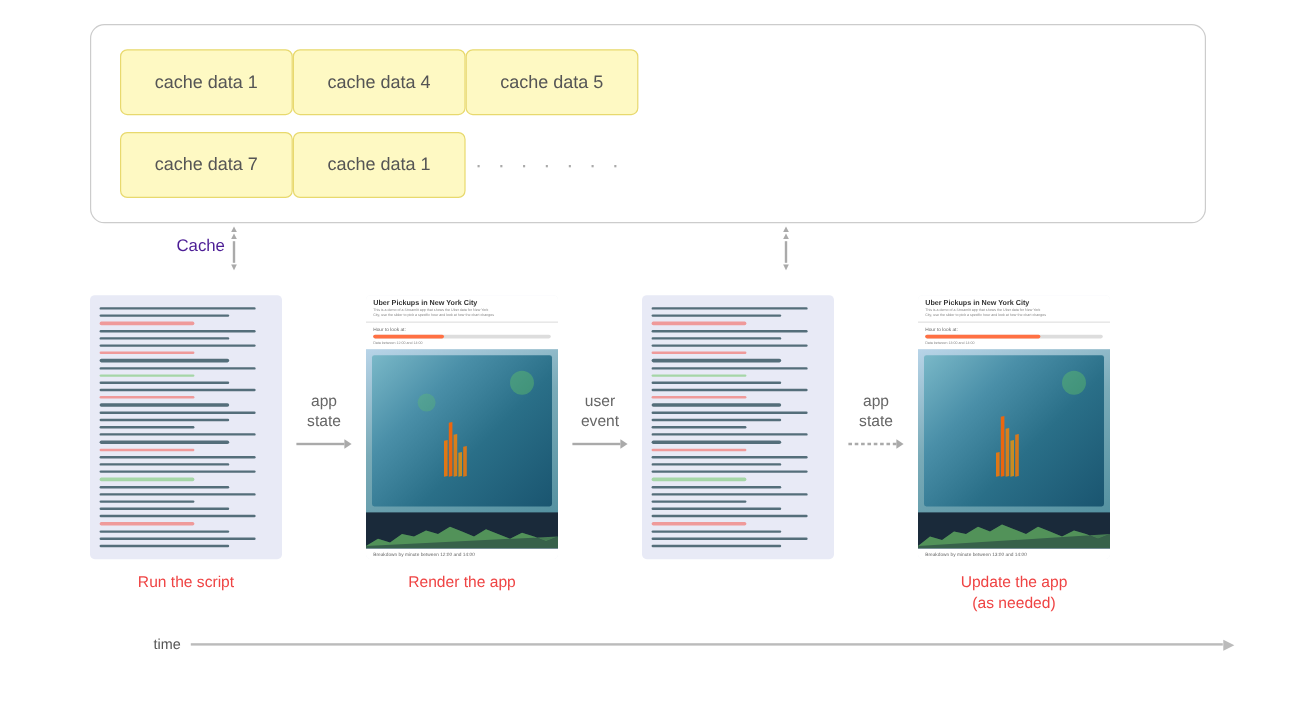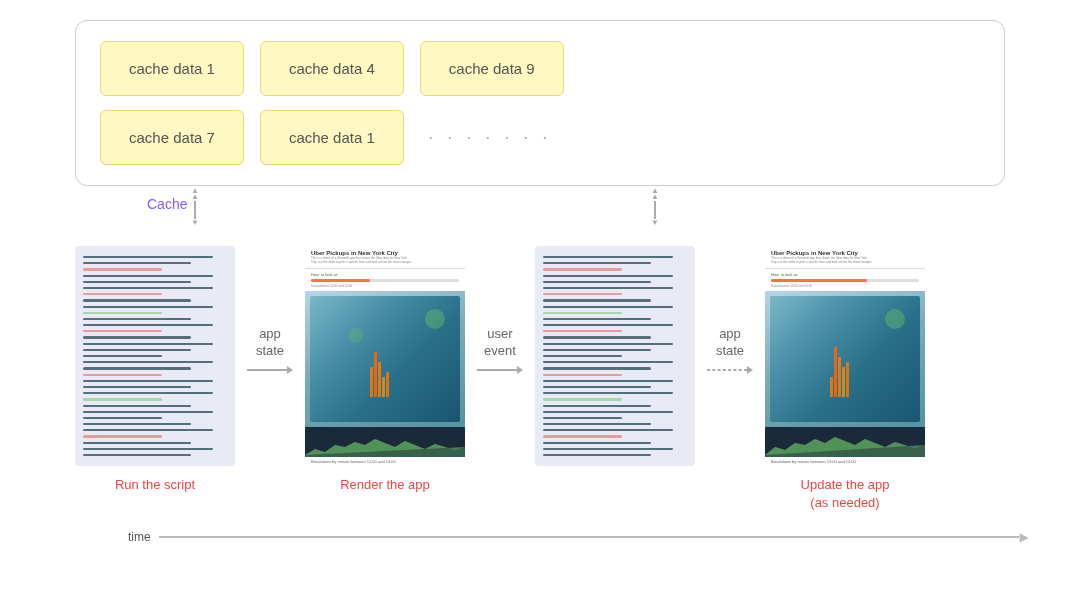--- a/index.html
+++ b/index.html
@@ -27,21 +27,20 @@
       flex-direction: column;
       gap: 14px;
       margin-bottom: 0;
       width: 930px;
       margin-left: auto;
       margin-right: auto;
     }
 
     .cache-row {
       display: flex;
-      gap: 16px;
       align-items: center;
     }
 
     .cache-item {
       background: #fef9c3;
       border: 1px solid #e8d96e;
       border-radius: 6px;
       padding: 18px 28px;
       font-size: 15px;
       color: #555;
@@ -51,21 +50,21 @@
 
     .cache-dots {
       font-size: 18px;
       color: #aaa;
       letter-spacing: 4px;
       padding-left: 8px;
     }
 
     .cache-label {
       font-size: 14px;
-      color: #8b5cf6;
+      color: #4c1d95;
       margin-top: 4px;
       margin-left: 72px;
     }
 
     
     .doc-mockup {
       width: 160px;
       height: 220px;
       background: #e8eaf6;
       border-radius: 4px;
@@ -280,21 +279,21 @@
   </style>
 </head>
 <body>
 
 <div class="main-container">
 
   <div class="cache-box">
     <div class="cache-row">
       <div class="cache-item">cache data 1</div>
       <div class="cache-item">cache data 4</div>
-      <div class="cache-item">cache data 9</div>
+      <div class="cache-item">cache data 5</div>
     </div>
     <div class="cache-row">
       <div class="cache-item">cache data 7</div>
       <div class="cache-item">cache data 1</div>
       <div class="cache-dots">· · · · · · ·</div>
     </div>
   </div>
 
   <div style="width:930px; margin:0 auto; position:relative; height:56px;">
     <div class="cache-label" style="position:absolute; left:0; top:6px;">Cache</div>

